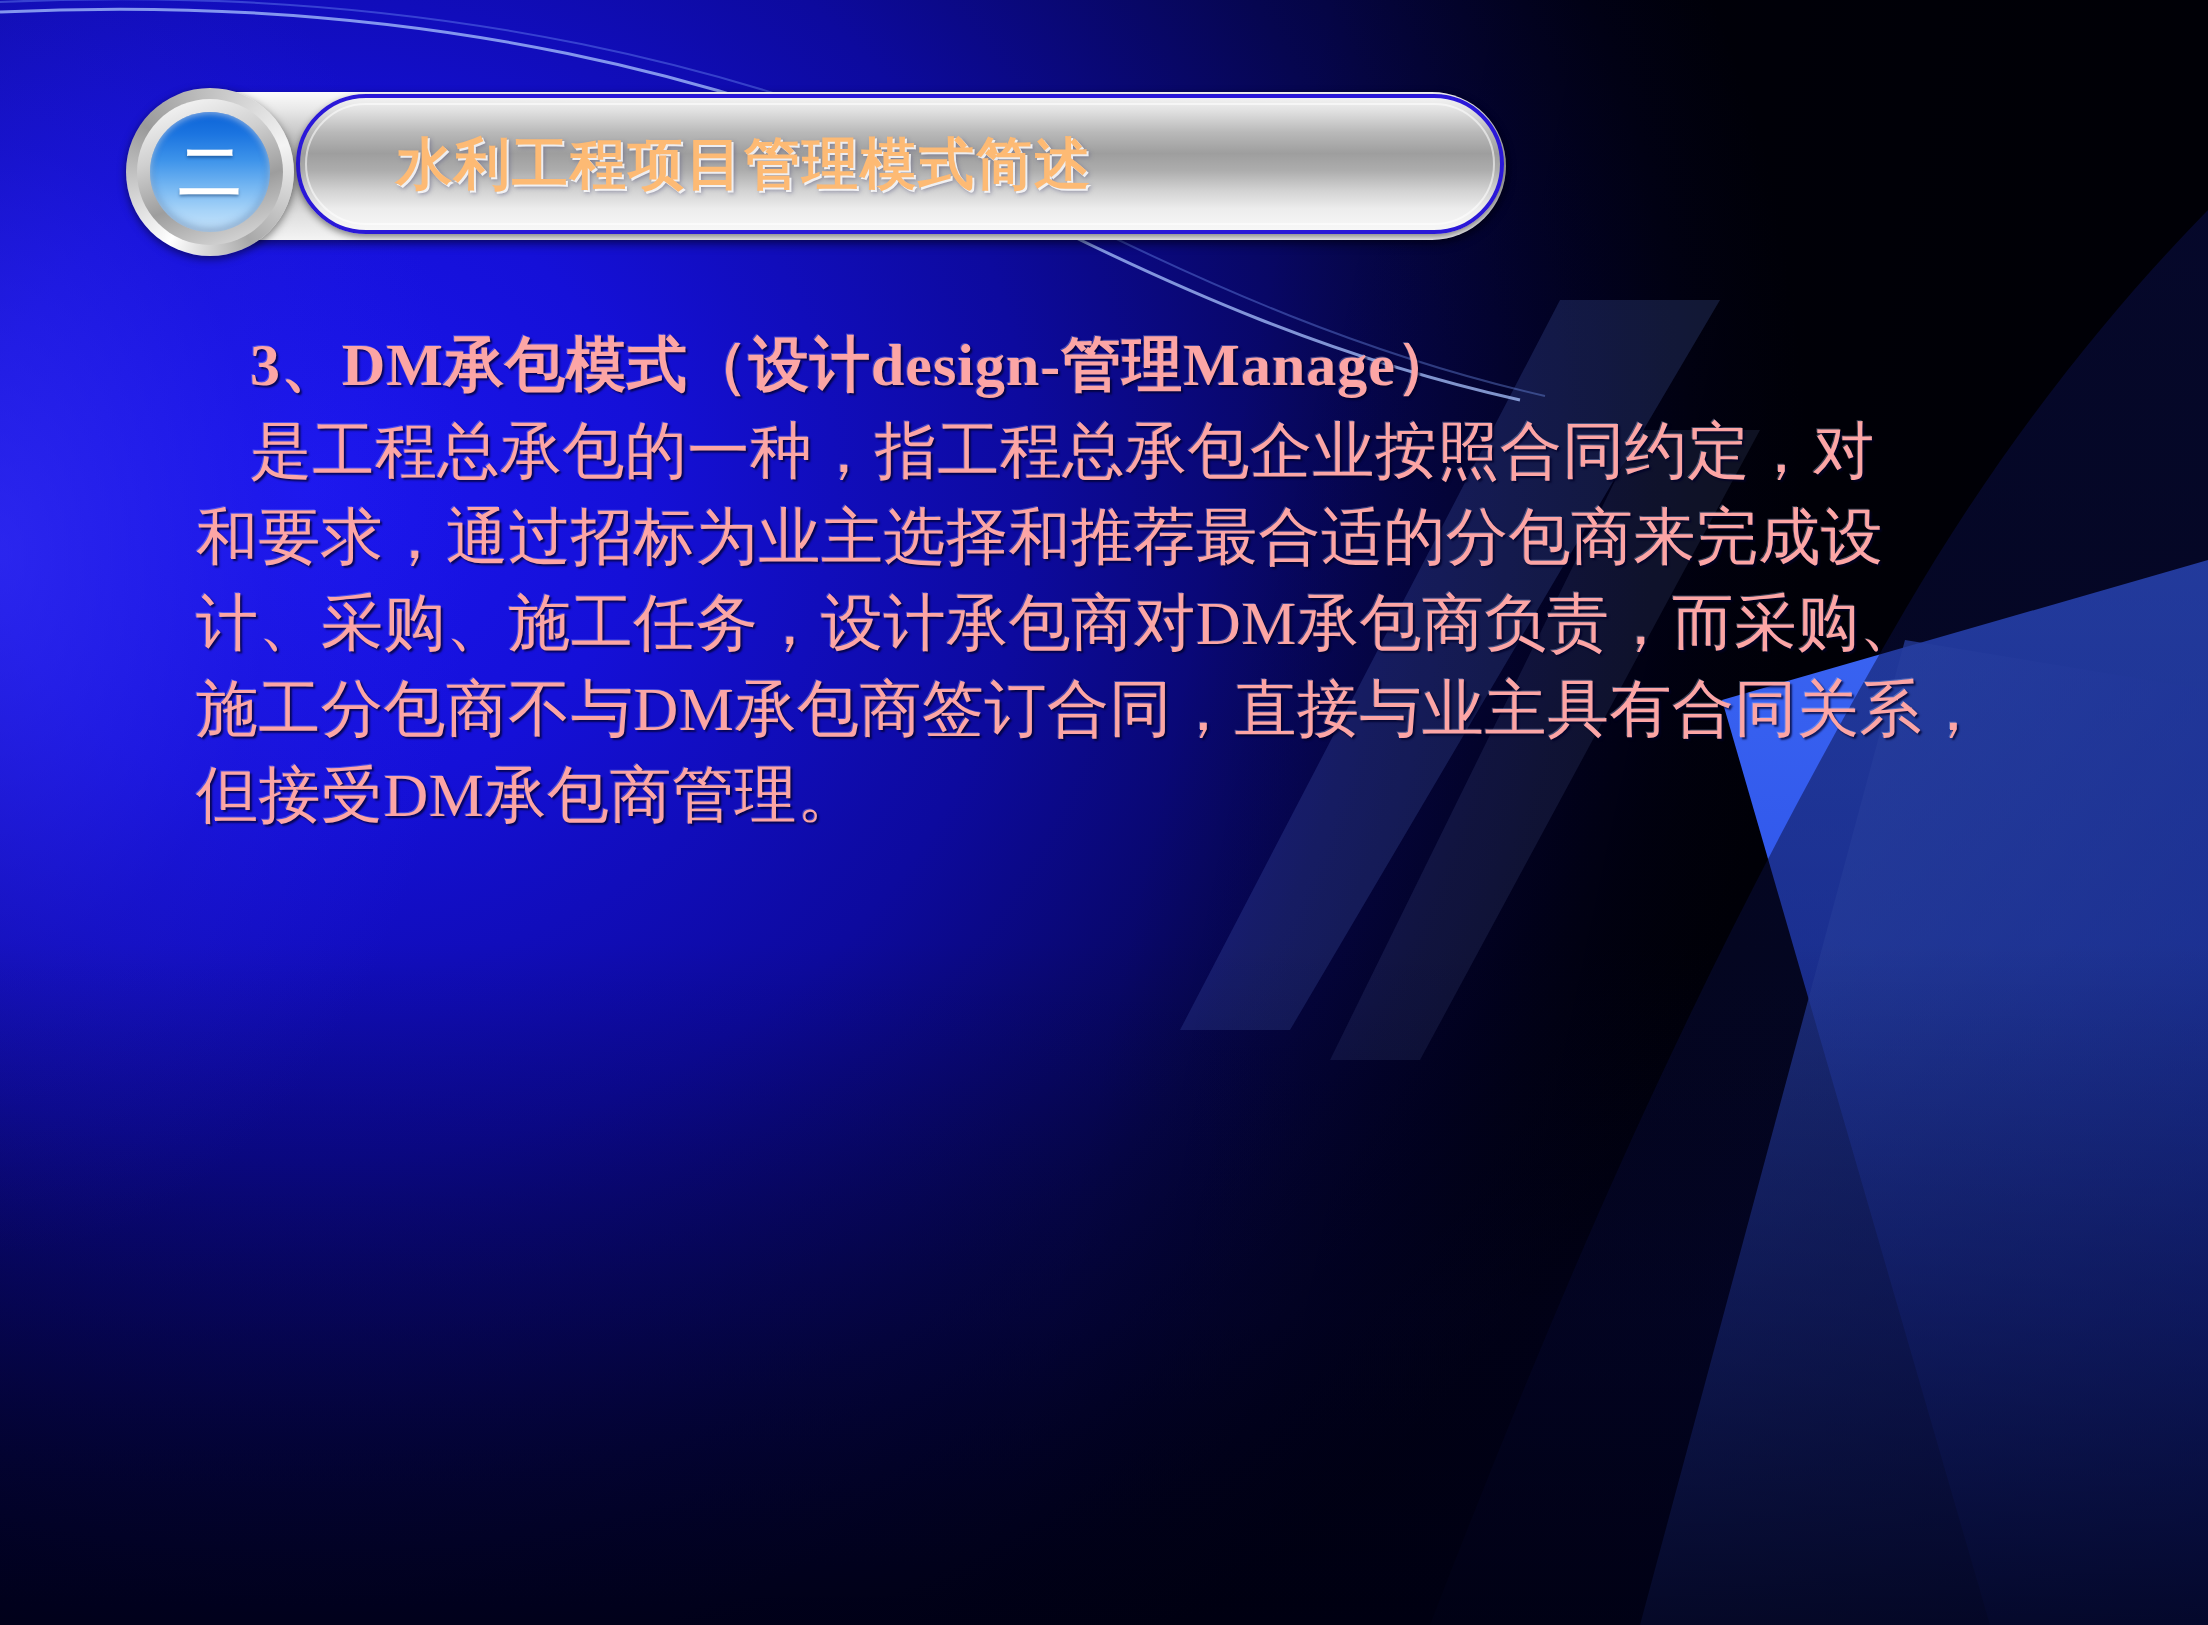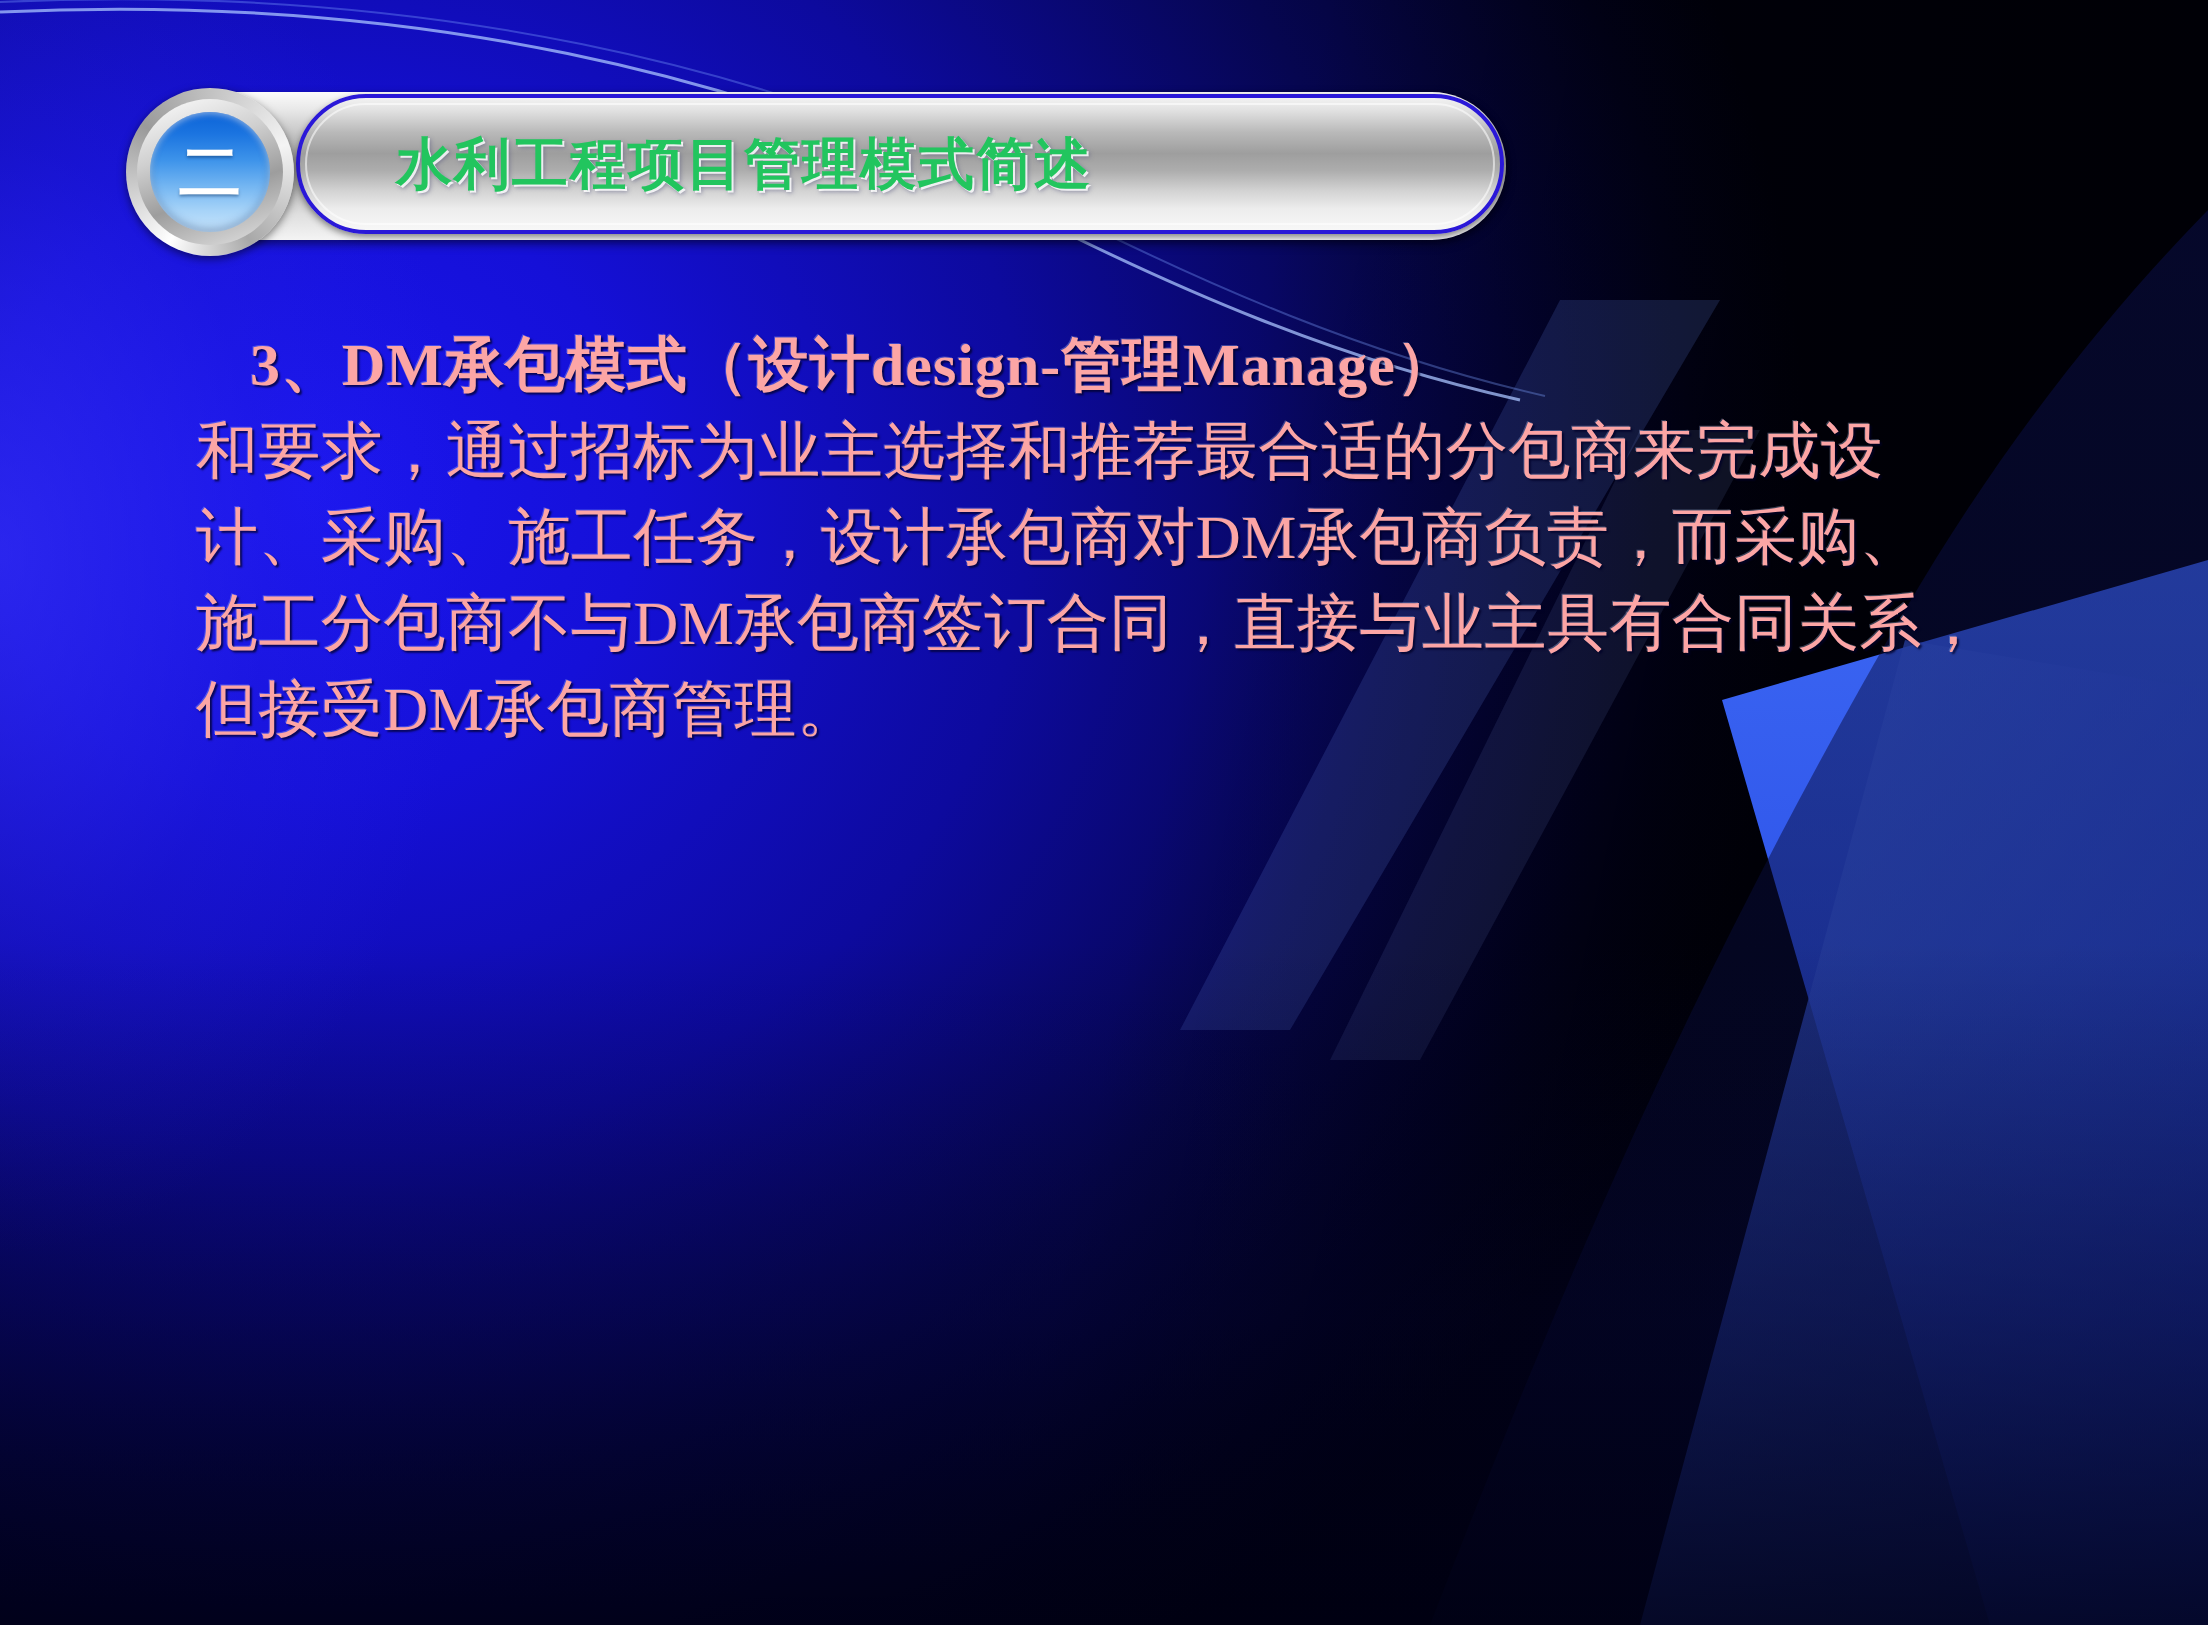--- a/index.html
+++ b/index.html
@@ -111,21 +111,21 @@
   }
   .banner-title-text {
     position: absolute;
     left: 260px;
     top: 0;
     height: 144px;
     line-height: 144px;
     font-family: "DejaVu Sans", "Liberation Sans", sans-serif;
     font-weight: bold;
     font-size: 56px;
-    color: #22c55e;
+    color: #fdba74;
     letter-spacing: 2px;
     text-shadow:
       2px 2px 0 rgba(255,255,255,0.85),
       3px 3px 4px rgba(90,90,130,0.55);
     white-space: nowrap;
   }
   
   .badge-ring {
     position: absolute;
     left: -10px;
@@ -256,20 +256,21 @@
     <div class="badge-ring">
       <div class="badge-ring2"></div>
       <div class="badge-disc">
         <span class="badge-num">二</span>
       </div>
     </div>
   </div>
 
   <div class="body-block">
     <div class="txt-line heading">3、DM承包模式（设计design-管理Manage）</div>
+    <div class="txt-line indent">是工程总承包的一种，指工程总承包企业按照合同约定，对</div>
     <div class="txt-line">和要求，通过招标为业主选择和推荐最合适的分包商来完成设</div>
     <div class="txt-line">计、采购、施工任务，设计承包商对DM承包商负责，而采购、</div>
     <div class="txt-line">施工分包商不与DM承包商签订合同，直接与业主具有合同关系，</div>
     <div class="txt-line">但接受DM承包商管理。</div>
     <div class="para-gap"></div>
   </div>
 
 </div>
 
 </body></html>

